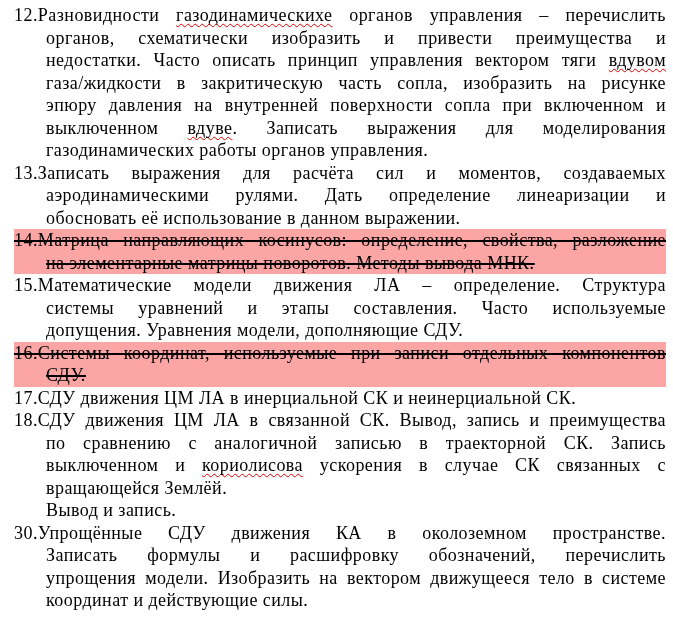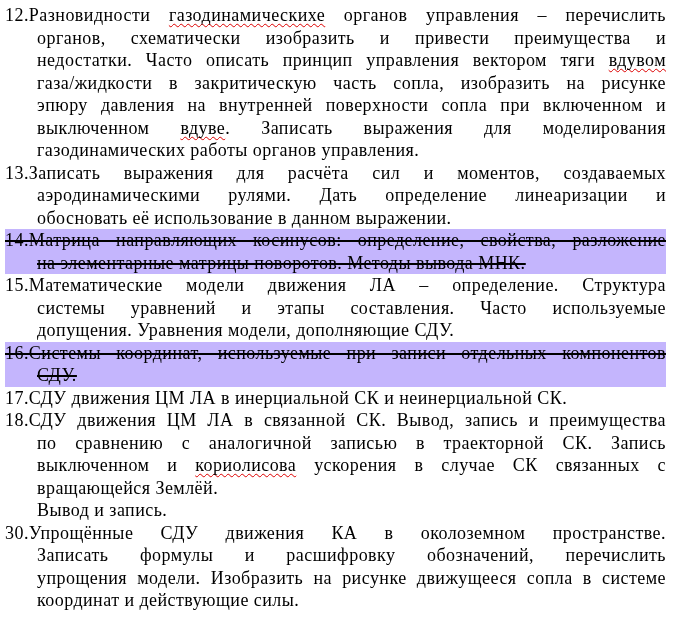--- a/index.html
+++ b/index.html
@@ -2,26 +2,26 @@
 <html><head>
 <meta charset="utf-8">
 <style>
   html, body { margin: 0; padding: 0; background: #ffffff; }
   body {
     width: 673px; height: 640px; overflow: hidden;
     font-family: "Liberation Serif", "DejaVu Serif", serif;
     font-size: 18px; line-height: 22.5px; letter-spacing: 0.45px;
     color: #000000;
   }
-  .doc { padding: 4px 7px 0 5px; }
+  .doc { padding: 4px 7px 0 5px; margin-left: 9px; }
   .item { position: relative; padding-left: 32px; }
   .line { text-align: justify; text-align-last: justify; }
   .line.first { margin-left: -32px; }
   .line.end { text-align-last: left; }
-  .item.struck { background: #c4b5fd; text-decoration: line-through; text-decoration-thickness: 1.5px; }
+  .item.struck { background: #fca5a5; text-decoration: line-through; text-decoration-thickness: 1.5px; }
   .num { white-space: pre; }
   .sp {
     text-decoration-line: underline;
     text-decoration-style: wavy;
     text-decoration-color: #dd0000;
     text-decoration-thickness: 1px;
     text-underline-offset: 2px;
     text-decoration-skip-ink: none;
   }
   .item.struck .line { text-decoration: inherit; }
@@ -74,17 +74,17 @@
     <div class="line end">вращающейся Землёй.</div>
   </div>
 
   <div class="item">
     <div class="line end">Вывод и запись.</div>
   </div>
 
   <div class="item">
     <div class="line first"><span class="num">30.</span><span>Упрощённые СДУ движения КА в околоземном пространстве.</span></div>
     <div class="line">Записать формулы и расшифровку обозначений, перечислить</div>
-    <div class="line">упрощения модели. Изобразить на рисунке движущееся сопла в системе</div>
+    <div class="line">упрощения модели. Изобразить на вектором движущееся тело в системе</div>
     <div class="line end">координат и действующие силы.</div>
   </div>
 
 </div>
 
 </body></html>

